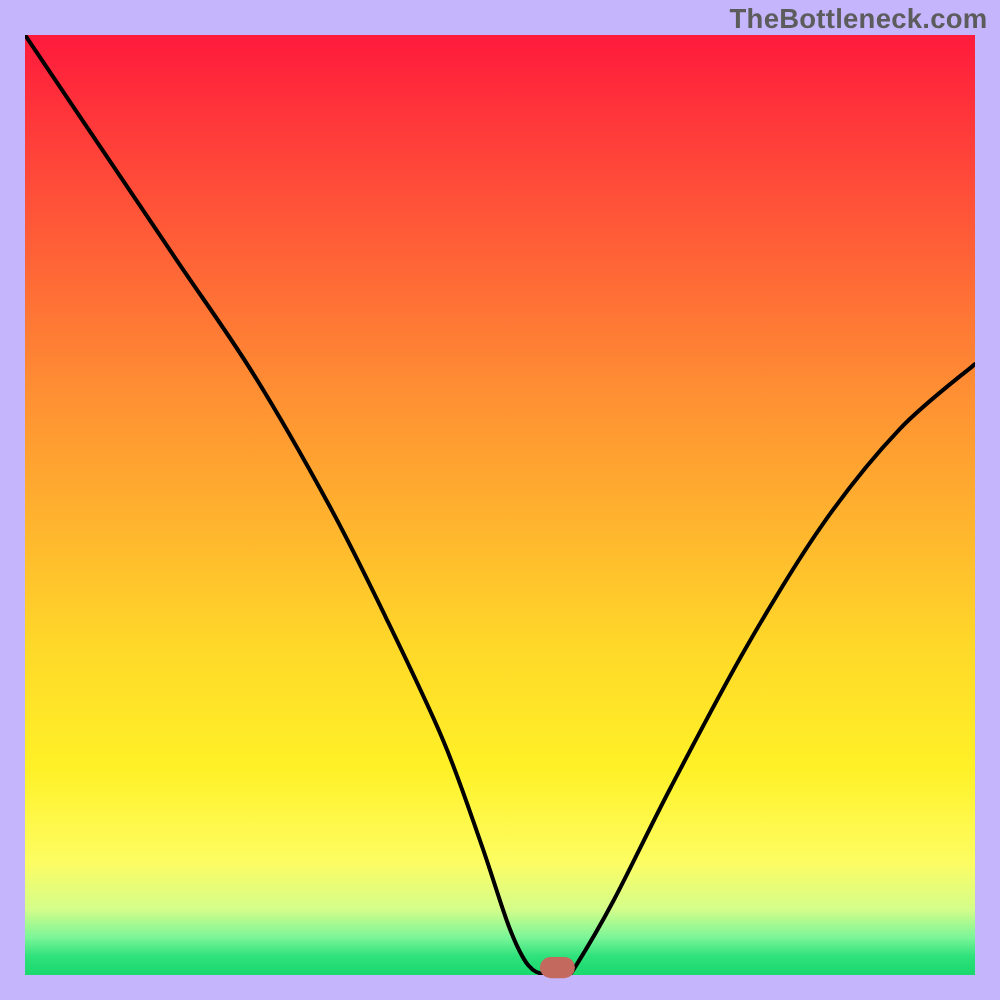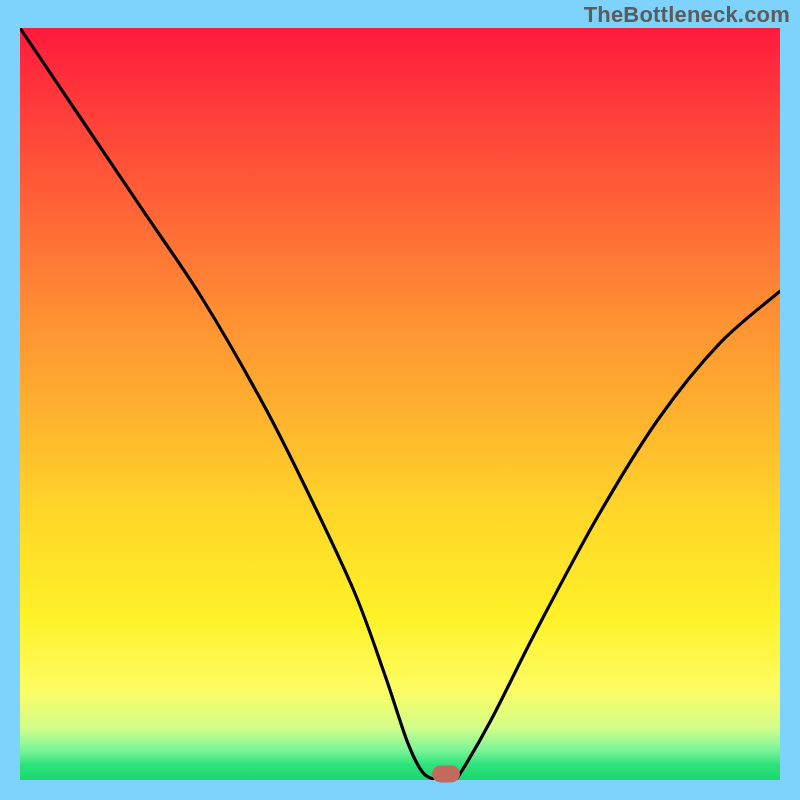--- a/index.html
+++ b/index.html
@@ -8,21 +8,21 @@
     width: 800px;
     height: 800px;
     overflow: hidden;
     background: #000;
     font-family: Arial, Helvetica, sans-serif;
   }
   .frame {
     position: relative;
     width: 800px;
     height: 800px;
-    background: #7dd3fc;
+    background: #c4b5fd;
   }
   .watermark {
     position: absolute;
     top: 2px;
     right: 10px;
     color: #5c5c5c;
     font-size: 22px;
     font-weight: 600;
     letter-spacing: 0.2px;
     z-index: 5;

